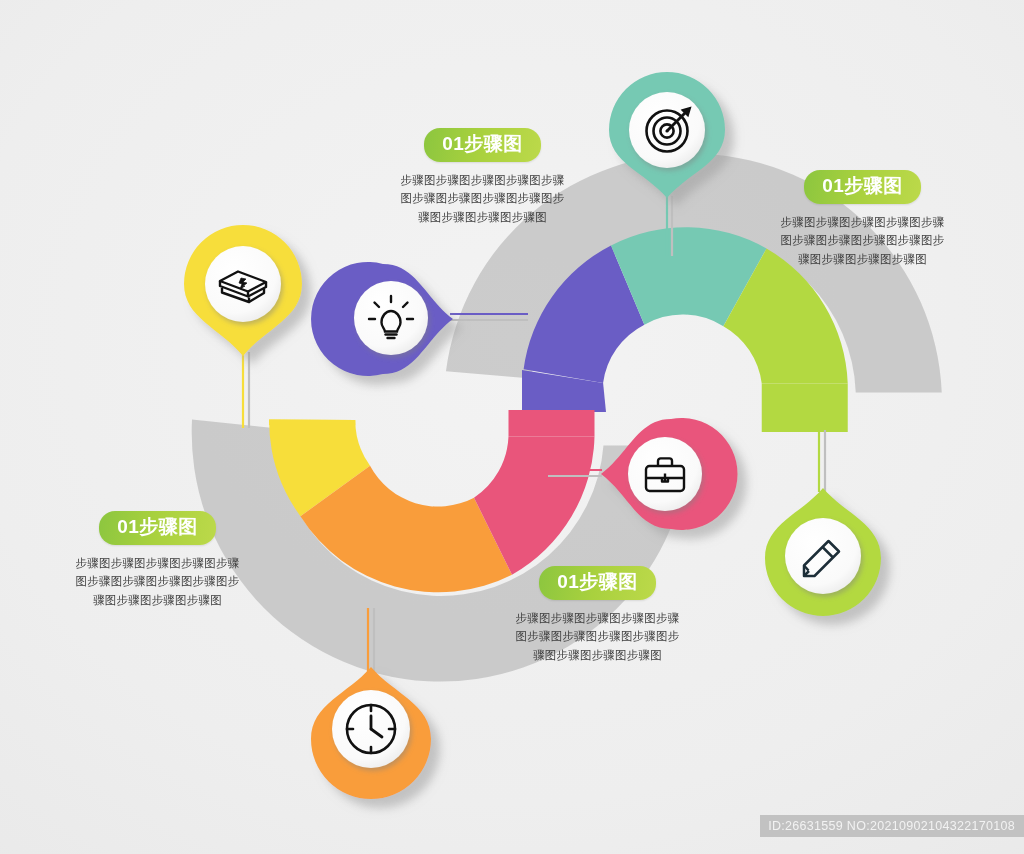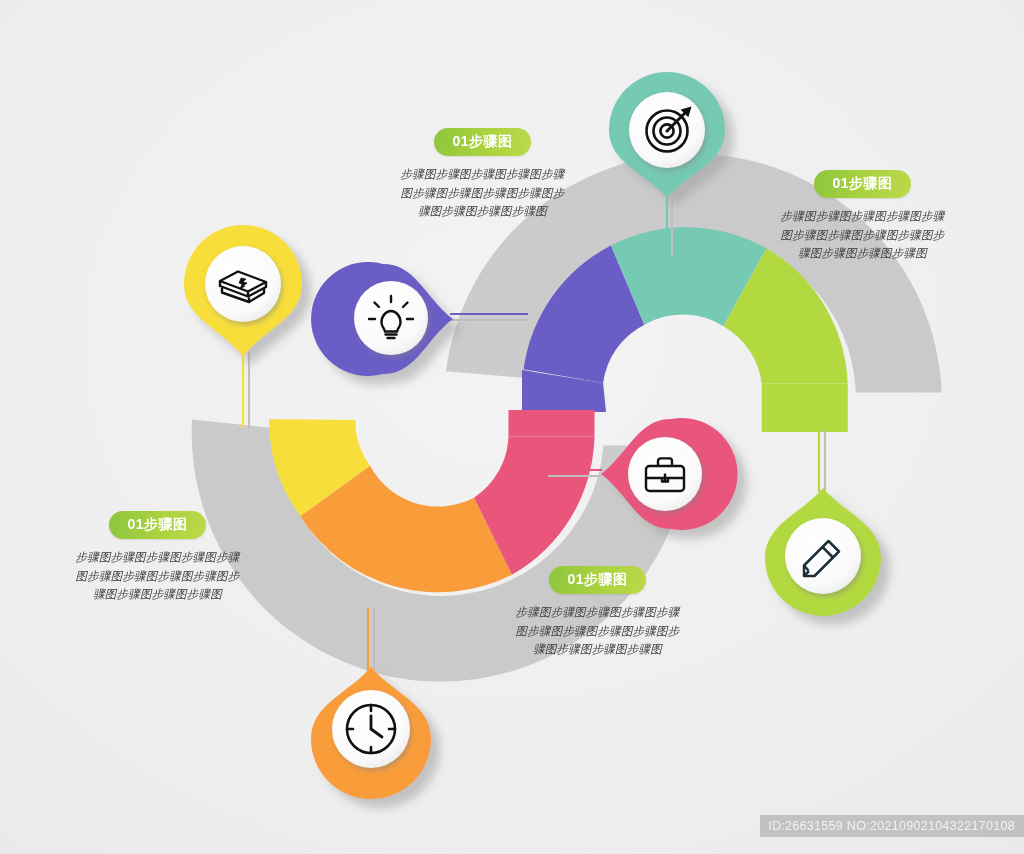--- a/index.html
+++ b/index.html
@@ -25,35 +25,34 @@
   }
   .txtblock {
     position: absolute;
     text-align: center;
   }
   .pill {
     display: inline-block;
     padding: 5px 18px 7px 18px;
     border-radius: 16px;
     color: #ffffff;
-    font-size: 14px;
+    font-size: 19px;
     font-weight: bold;
     letter-spacing: 0.5px;
     line-height: 1.15;
     background: linear-gradient(100deg, #8cc63f 0%, #a9d13e 48%, #bcd94a 100%);
     box-shadow: 0 1px 2px rgba(0,0,0,0.10);
     white-space: nowrap;
   }
   .body-text {
     margin-top: 9px;
     font-size: 11.5px;
     line-height: 1.62;
     color: #3d3d3d;
     letter-spacing: 0.2px;
-    font-style: italic;
   }
   .body-text div { white-space: nowrap; }
   .wm-left {
     position: absolute;
     left: 22px;
     bottom: 14px;
     font-size: 25px;
     color: #e1e1e1;
     letter-spacing: 1px;
     font-weight: 500;

